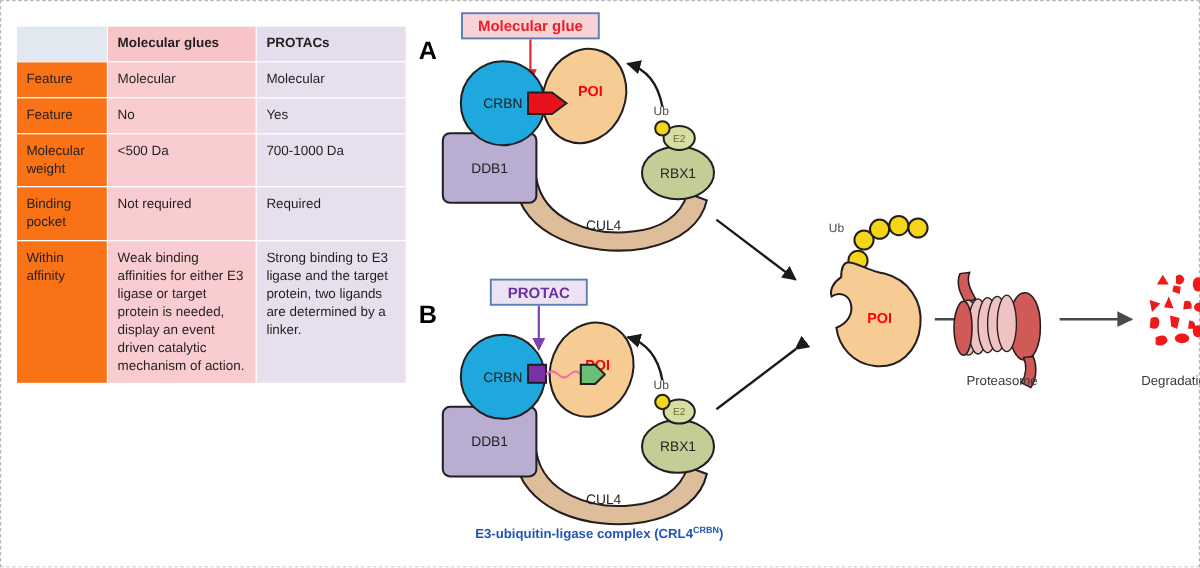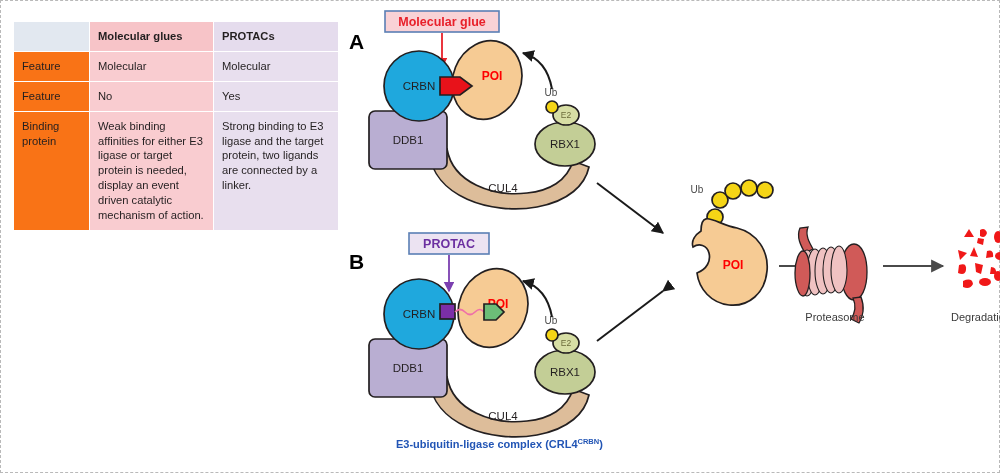--- a/index.html
+++ b/index.html
@@ -96,23 +96,33 @@
         <td class="lbl">Feature</td>
         <td class="mg">Molecular</td>
         <td class="pt">Molecular</td>
       </tr>
       <tr>
         <td class="lbl">Feature</td>
         <td class="mg">No</td>
         <td class="pt">Yes</td>
       </tr>
       <tr>
-        <td class="lbl">Binding protein</td>
+        <td class="lbl">Molecular weight</td>
+        <td class="mg">&lt;500 Da</td>
+        <td class="pt">700-1000 Da</td>
+      </tr>
+      <tr>
+        <td class="lbl">Binding pocket</td>
+        <td class="mg">Not required</td>
+        <td class="pt">Required</td>
+      </tr>
+      <tr>
+        <td class="lbl">Within affinity</td>
         <td class="mg">Weak binding affinities for either E3 ligase or target protein is needed, display an event driven catalytic mechanism of action.</td>
-        <td class="pt">Strong binding to E3 ligase and the target protein, two ligands are connected by a linker.</td>
+        <td class="pt">Strong binding to E3 ligase and the target protein, two ligands are determined by a linker.</td>
       </tr>
     </tbody>
   </table>
 
   <div id="diagram">
   <svg width="660" height="473" viewBox="0 0 660 473" xmlns="http://www.w3.org/2000/svg">
     <defs>
       <marker id="mk-blk" markerWidth="7" markerHeight="7" refX="5.4" refY="3" orient="auto">
         <path d="M0,0 L6,3 L0,6 z" fill="#1a1a1a"></path>
       </marker>

